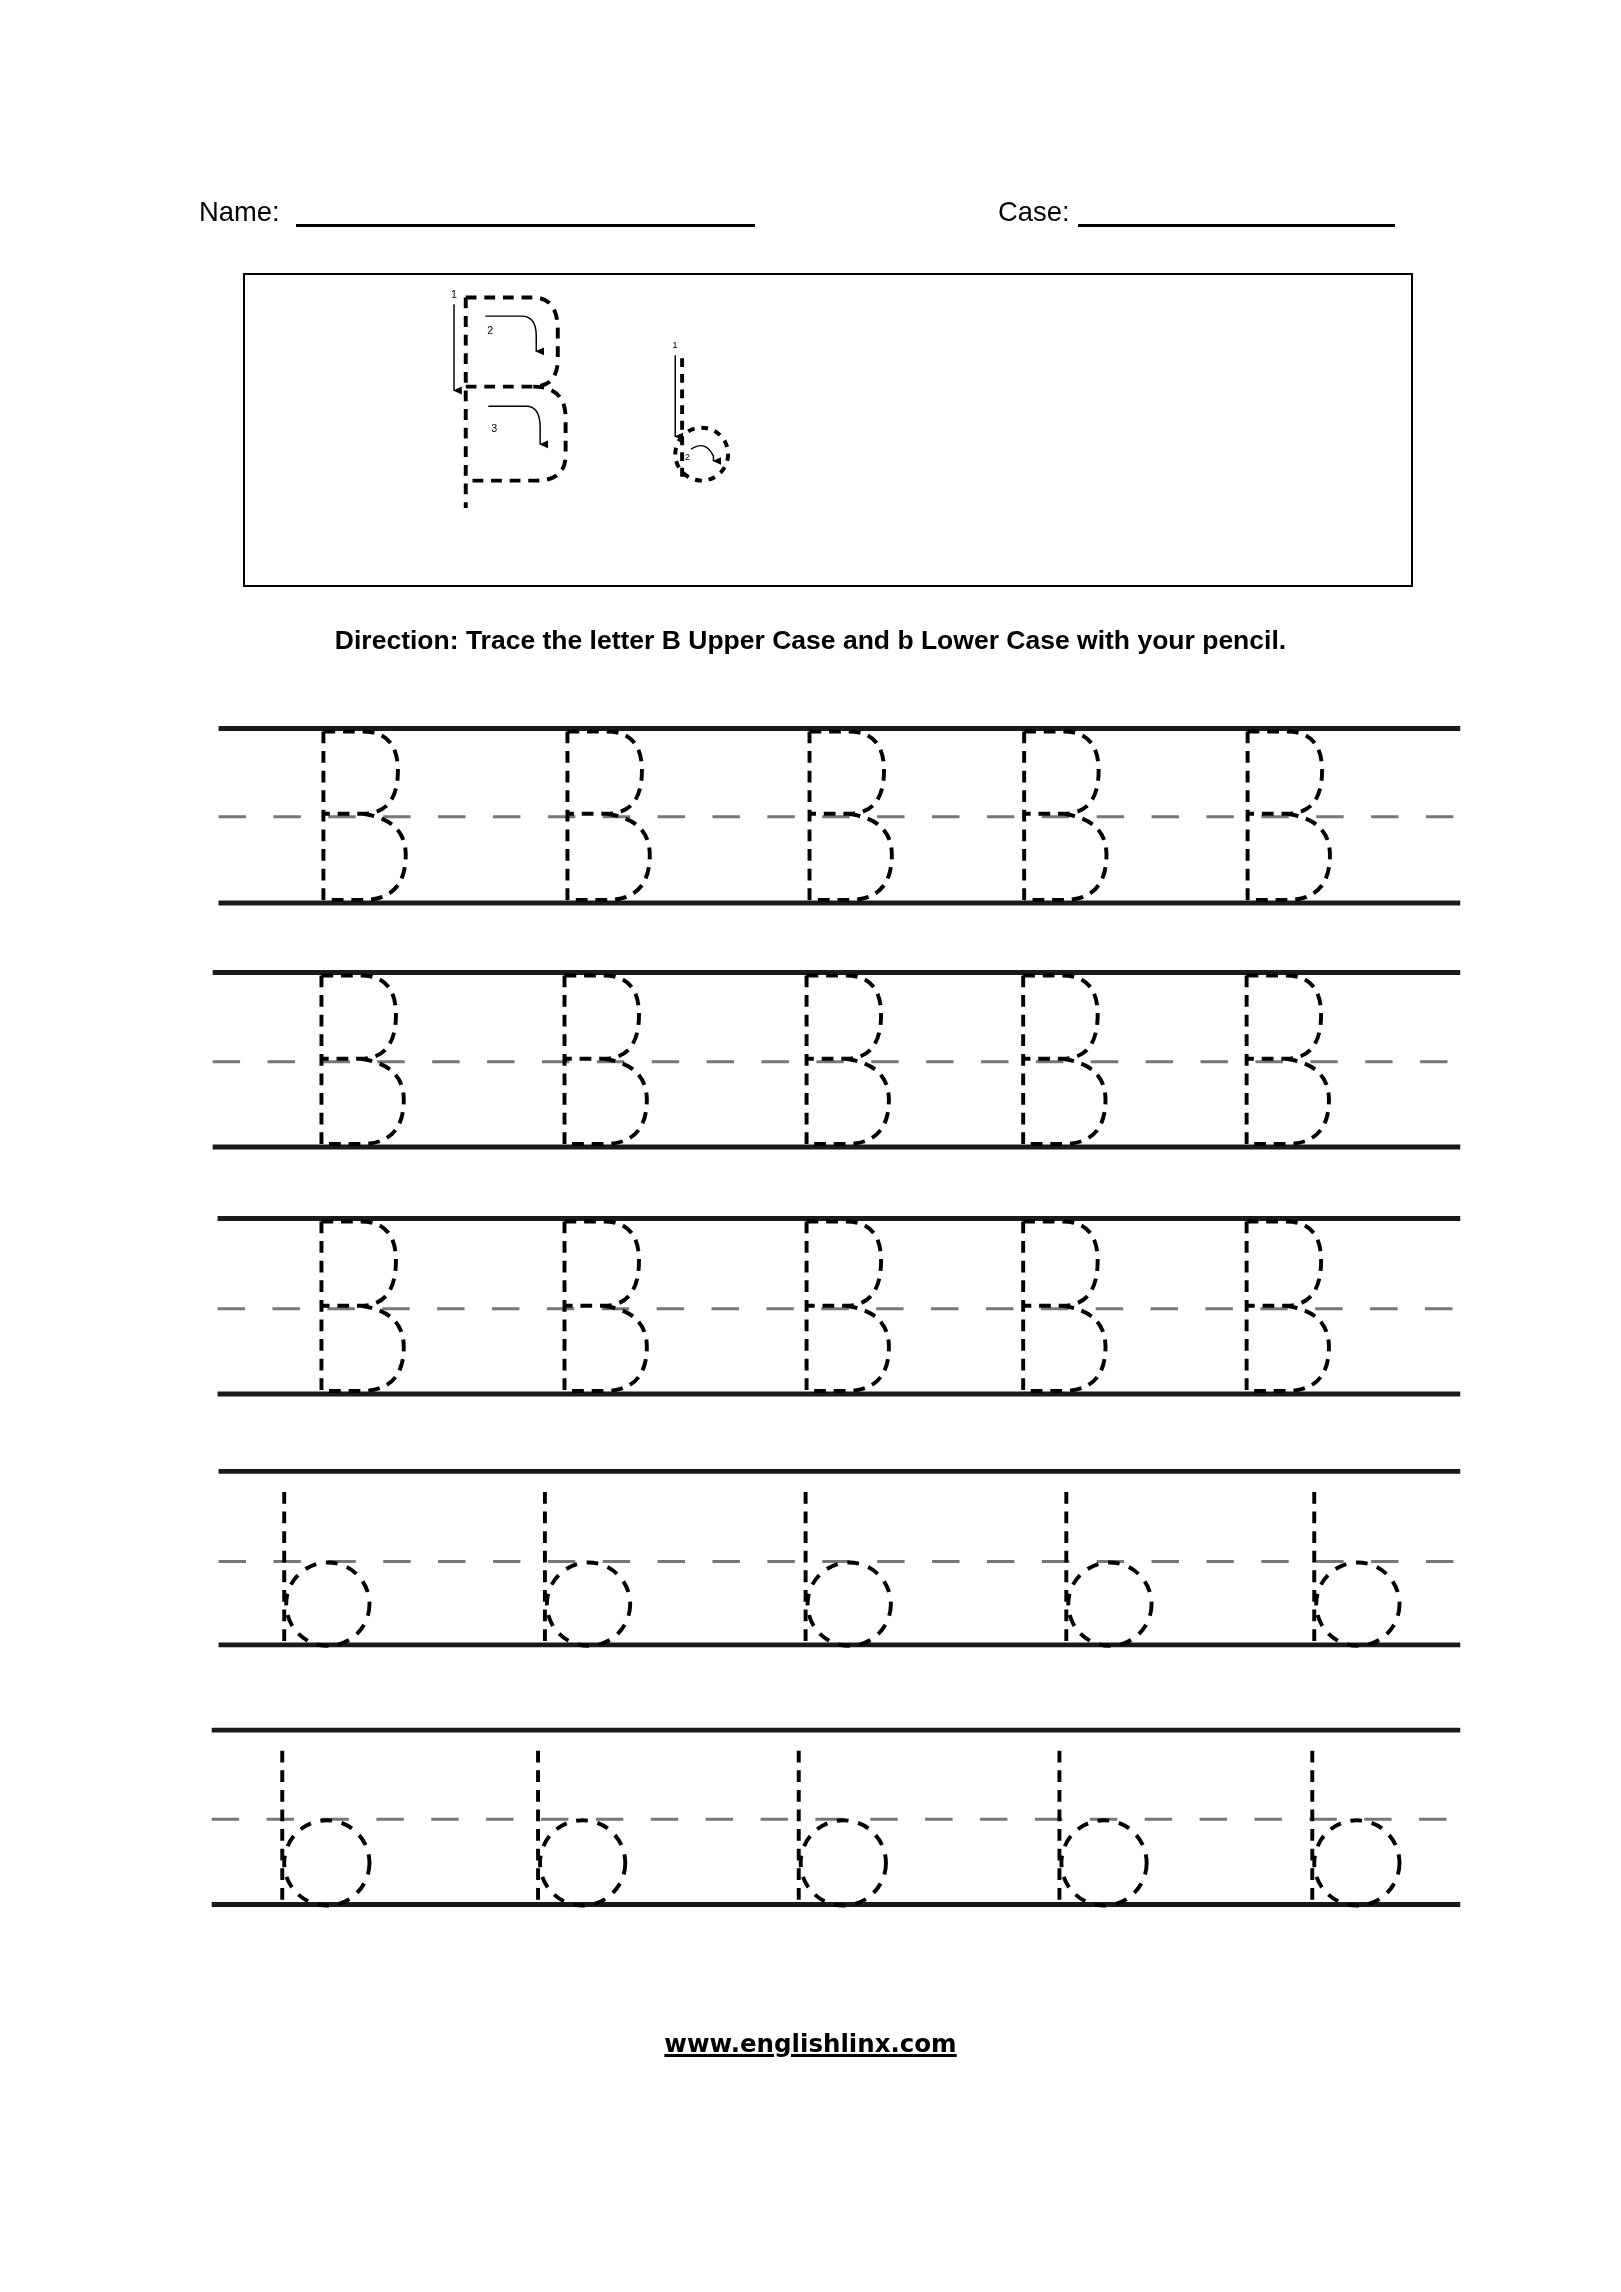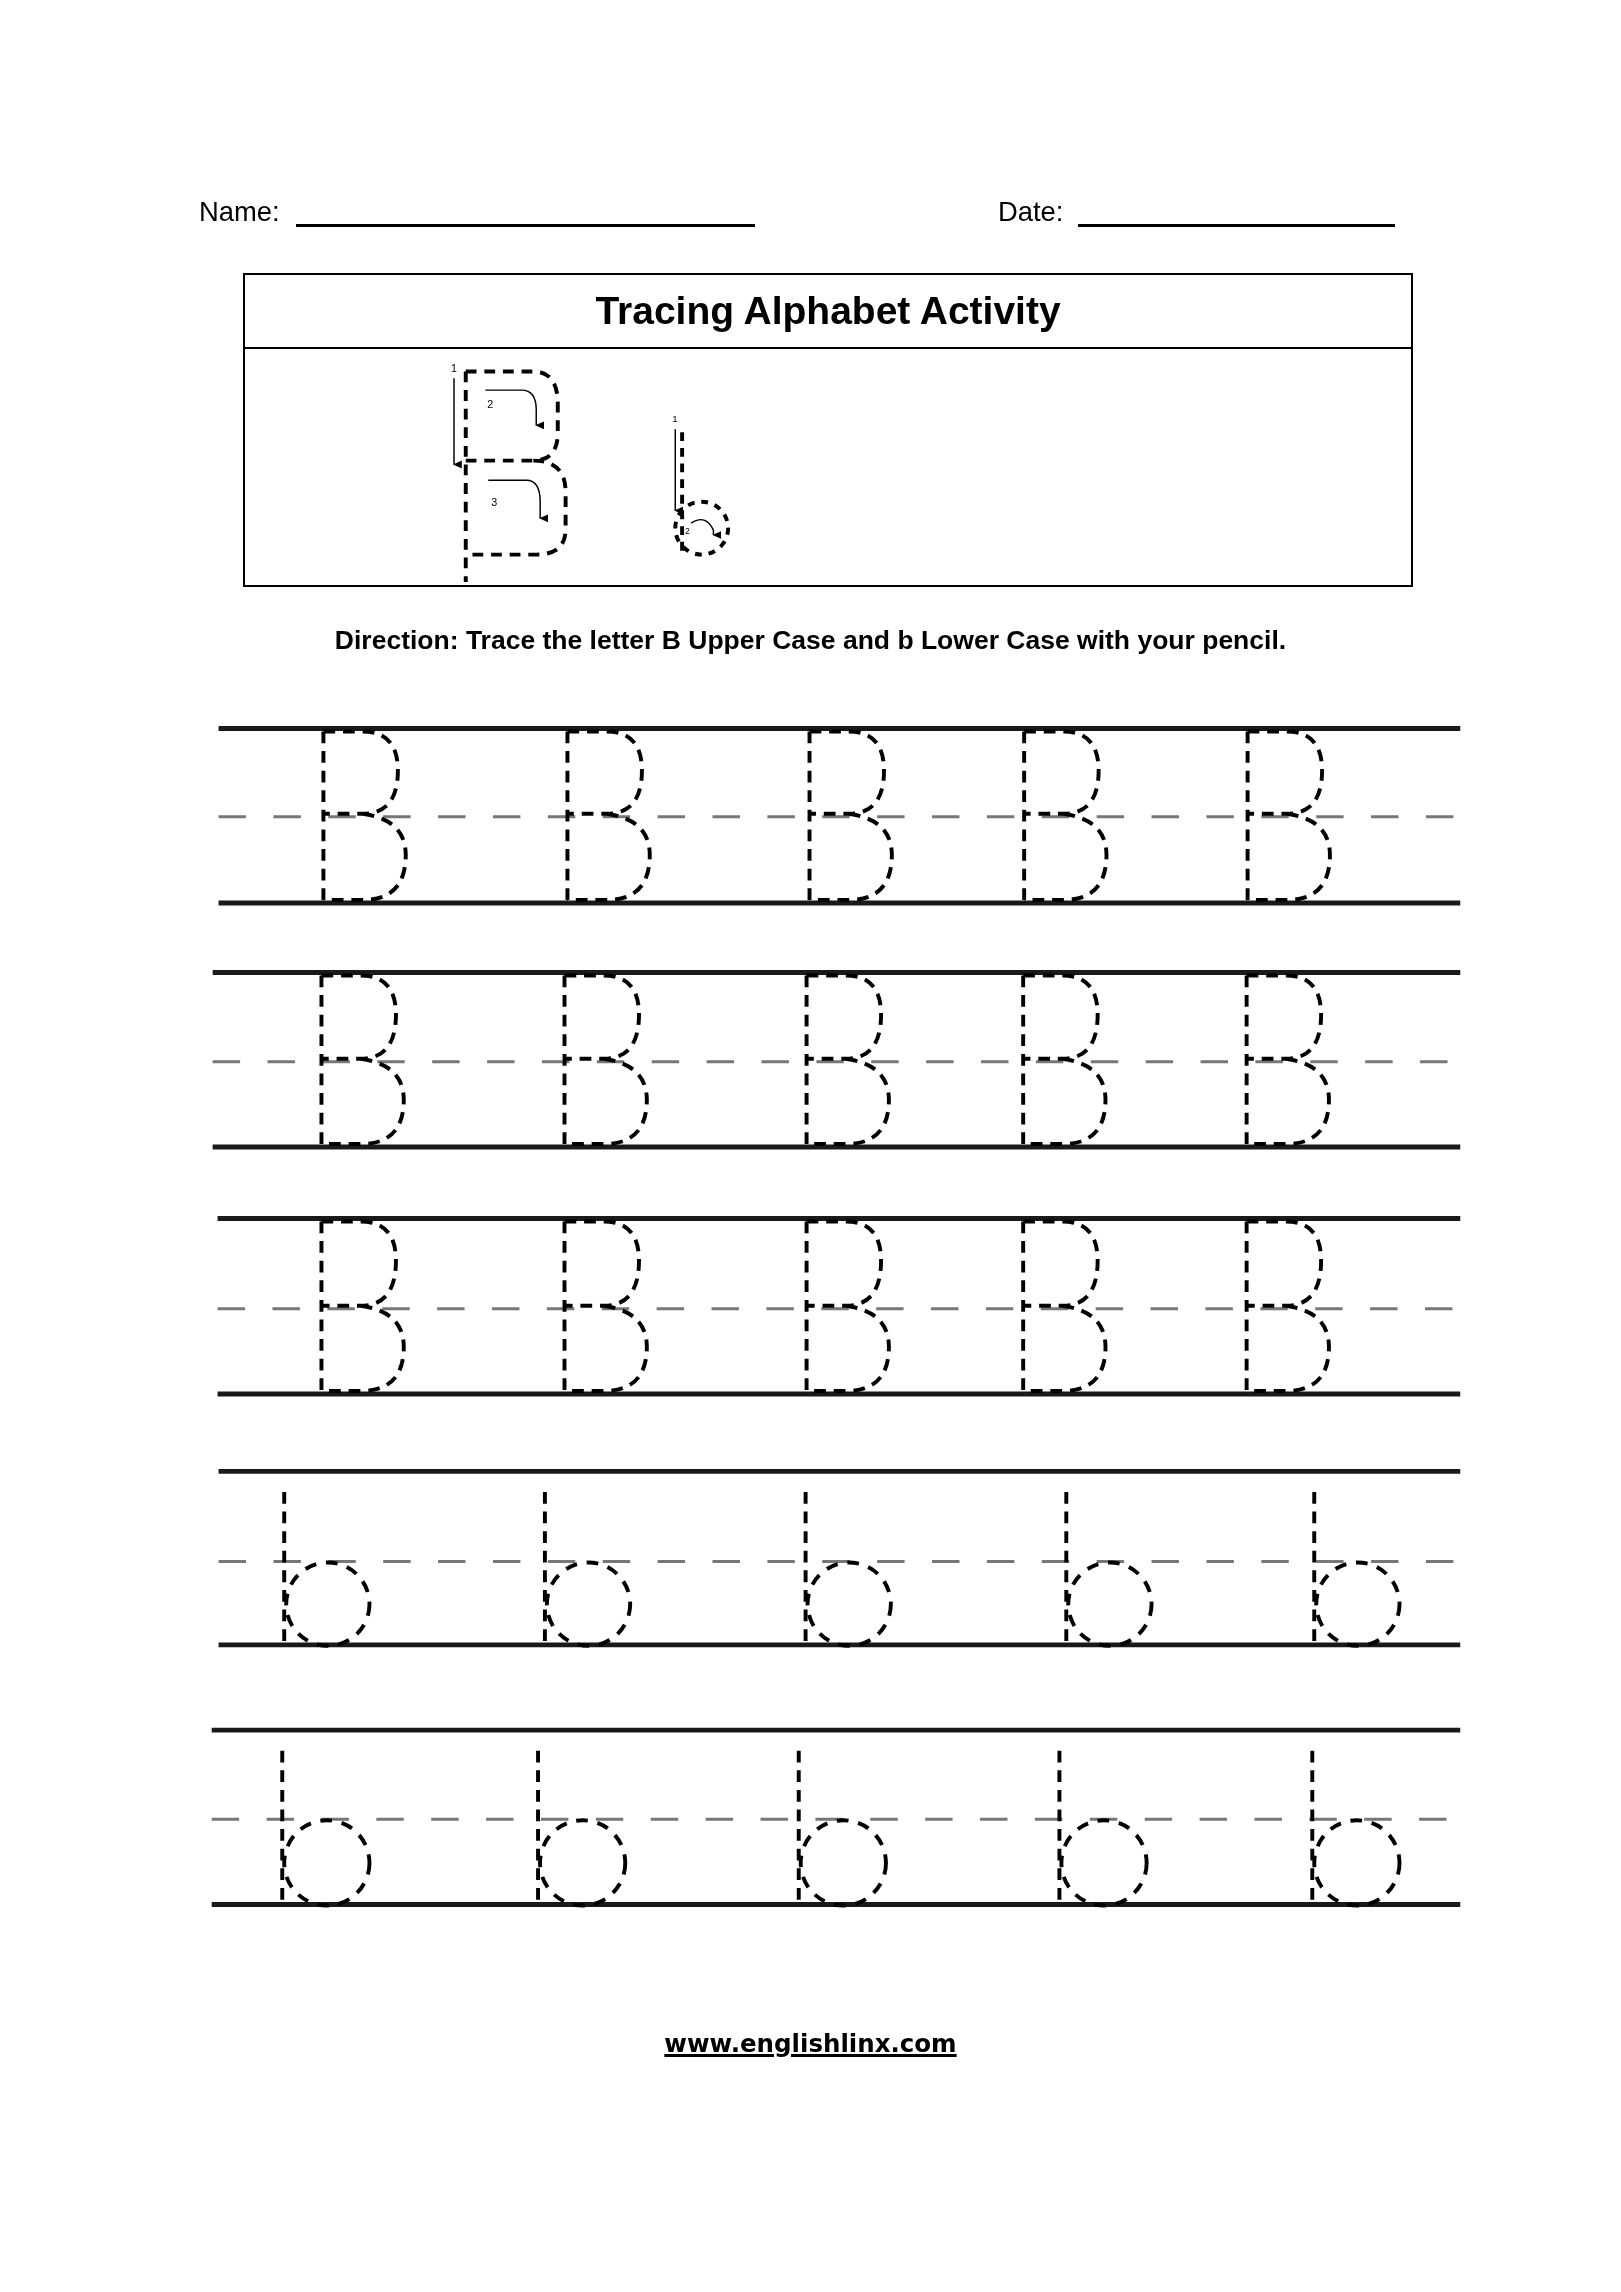--- a/index.html
+++ b/index.html
@@ -11,25 +11,24 @@
   .title-row { height: 74px; border-bottom: 2.9px solid #000; display: flex; align-items: center; justify-content: center; font-size: 39px; font-weight: bold; box-sizing: border-box; }
   .direction { font-size: 26.5px; font-weight: bold; text-align: center; width: 1621px; left: 0; }
   .footer-link { font-family: "DejaVu Sans", sans-serif; font-size: 24.5px; font-weight: bold; text-decoration: underline; text-decoration-thickness: 2.9px; color: #000; text-align: center; width: 1621px; left: 0; }
   svg text { font-family: "Liberation Sans", sans-serif; }
 </style>
 </head>
 <body>
 
 <div class="abs field-label" style="left:199px; top:198px;">Name:</div>
 <div class="abs field-line" style="left:296px; top:224px; width:459px;"></div>
-<div class="abs field-label" style="left:998px; top:198px;">Date:</div>
+<div class="abs field-label" style="left:998px; top:198px;">Case:</div>
 <div class="abs field-line" style="left:1078px; top:224px; width:317px;"></div>
 
 <div class="abs title-box" style="left:243px; top:273px; width:1170px; height:314px;">
-  <div class="title-row">Tracing Alphabet Activity</div>
   <svg width="1164" height="233" viewBox="0 0 1188 238" style="display:block;">
     <defs>
       <marker id="arrowhead" markerWidth="10" markerHeight="10" refX="5" refY="8" orient="auto" markerUnits="userSpaceOnUse">
         <path d="M1,0 L5,9 L9,0 Z" fill="#000"></path>
       </marker>
     </defs>
 
     <g>
       <path d="M468,23 L468,246 M468,23 L537,23 Q562,23 562,56 L562,86 Q562,114 537,114 L468,114 M537,114 Q570,114 570,146 L570,184 Q570,210 540,210 L468,210" transform="translate(-243,-0)" fill="none" stroke="#000" stroke-width="4" stroke-dasharray="11,8"></path>
       <text x="210" y="24" font-size="11">1</text>

